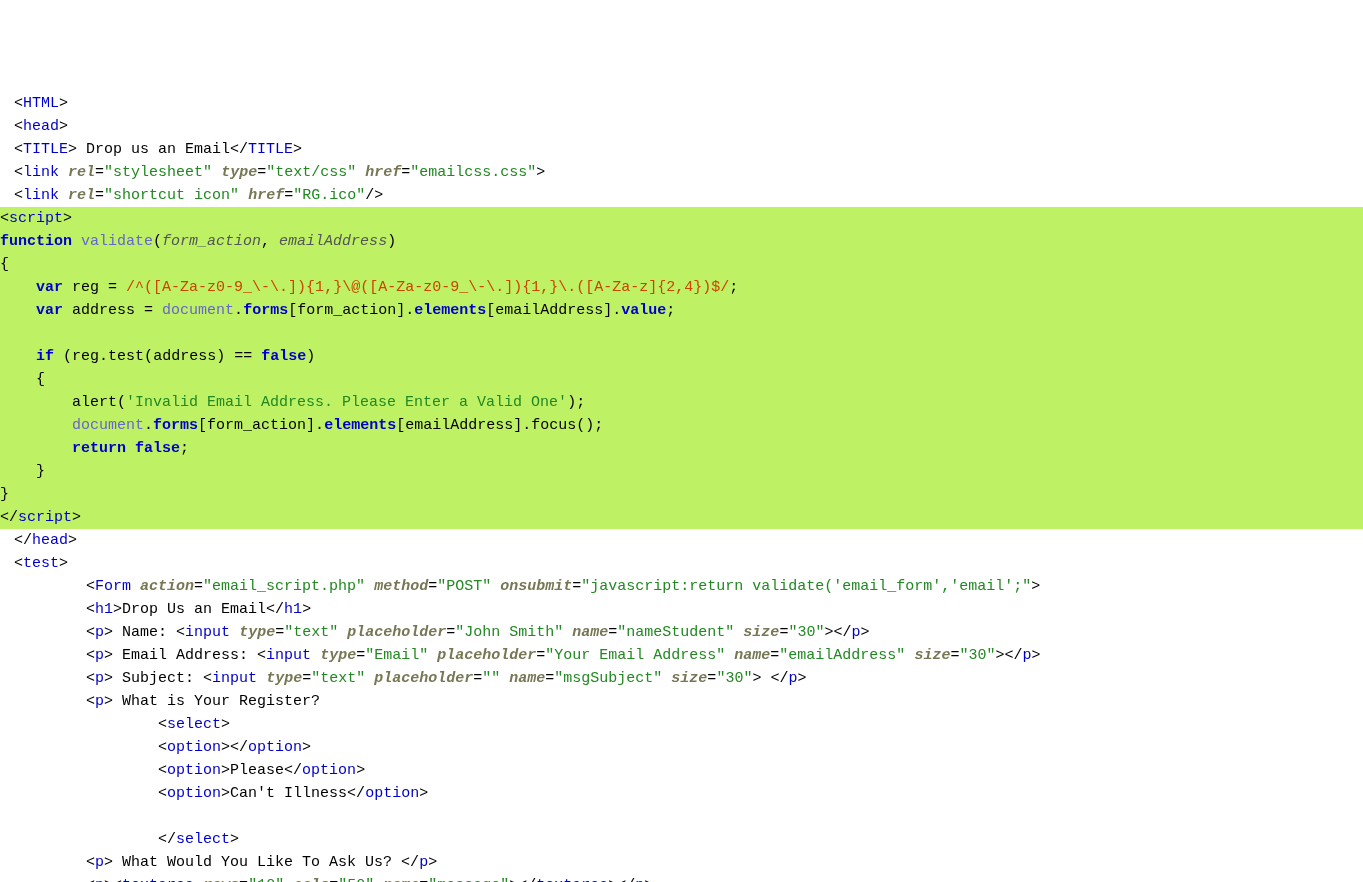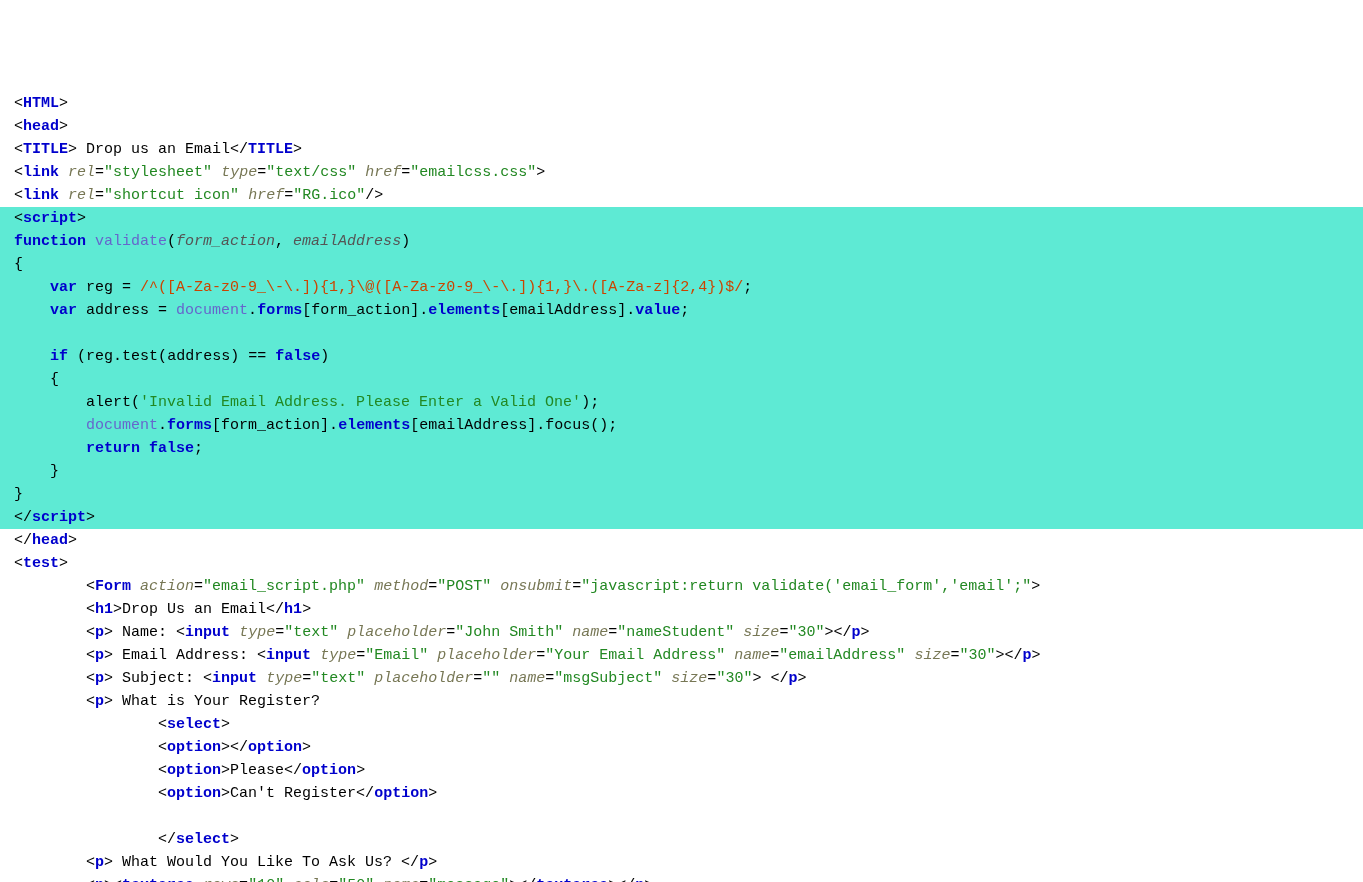--- a/index.html
+++ b/index.html
@@ -10,26 +10,25 @@
     line-height: 23px;
     background: #ffffff;
     color: #000;
     white-space: pre;
     overflow-x: auto;
   }
   .code-area {
     padding: 0 0 0 14px;
   }
   .script-block {
-    background: #5eead4;
+    background: #bef264;
     margin-left: -14px;
-    padding-left: 14px;
   }
-  .tag { color: #0000cc; font-weight: bold; }
-  .attr-name { color: #777755; font-style: italic; }
+  .tag { color: #0000cc; font-weight: normal; }
+  .attr-name { color: #777755; font-style: italic; font-weight: bold; }
   .attr-val { color: #228822; }
   .kw { color: #0000cc; font-weight: bold; }
   .ident { color: #000; }
   .param { font-style: italic; color: #555; }
   .regex { color: #cc4400; }
   .str { color: #228822; }
   .glob { color: #6666cc; }
   .punct { color: #000; }
   .glob-prop { color: #0000cc; font-weight: bold; }
 </style>
@@ -61,21 +60,21 @@
 <span><span class="punct">&lt;</span><span class="tag">test</span><span class="punct">&gt;</span></span>
 <span>        <span class="punct">&lt;</span><span class="tag">Form</span> <span class="attr-name">action</span><span class="punct">=</span><span class="attr-val">"email_script.php"</span> <span class="attr-name">method</span><span class="punct">=</span><span class="attr-val">"POST"</span> <span class="attr-name">onsubmit</span><span class="punct">=</span><span class="attr-val">"javascript:return validate('email_form','email';"</span><span class="punct">&gt;</span></span>
 <span>        <span class="punct">&lt;</span><span class="tag">h1</span><span class="punct">&gt;</span><span>Drop Us an Email</span><span class="punct">&lt;/</span><span class="tag">h1</span><span class="punct">&gt;</span></span>
 <span>        <span class="punct">&lt;</span><span class="tag">p</span><span class="punct">&gt;</span><span> Name: </span><span class="punct">&lt;</span><span class="tag">input</span> <span class="attr-name">type</span><span class="punct">=</span><span class="attr-val">"text"</span> <span class="attr-name">placeholder</span><span class="punct">=</span><span class="attr-val">"John Smith"</span> <span class="attr-name">name</span><span class="punct">=</span><span class="attr-val">"nameStudent"</span> <span class="attr-name">size</span><span class="punct">=</span><span class="attr-val">"30"</span><span class="punct">&gt;&lt;/</span><span class="tag">p</span><span class="punct">&gt;</span></span>
 <span>        <span class="punct">&lt;</span><span class="tag">p</span><span class="punct">&gt;</span><span> Email Address: </span><span class="punct">&lt;</span><span class="tag">input</span> <span class="attr-name">type</span><span class="punct">=</span><span class="attr-val">"Email"</span> <span class="attr-name">placeholder</span><span class="punct">=</span><span class="attr-val">"Your Email Address"</span> <span class="attr-name">name</span><span class="punct">=</span><span class="attr-val">"emailAddress"</span> <span class="attr-name">size</span><span class="punct">=</span><span class="attr-val">"30"</span><span class="punct">&gt;&lt;/</span><span class="tag">p</span><span class="punct">&gt;</span></span>
 <span>        <span class="punct">&lt;</span><span class="tag">p</span><span class="punct">&gt;</span><span> Subject: </span><span class="punct">&lt;</span><span class="tag">input</span> <span class="attr-name">type</span><span class="punct">=</span><span class="attr-val">"text"</span> <span class="attr-name">placeholder</span><span class="punct">=</span><span class="attr-val">""</span> <span class="attr-name">name</span><span class="punct">=</span><span class="attr-val">"msgSubject"</span> <span class="attr-name">size</span><span class="punct">=</span><span class="attr-val">"30"</span><span class="punct">&gt; &lt;/</span><span class="tag">p</span><span class="punct">&gt;</span></span>
 <span>        <span class="punct">&lt;</span><span class="tag">p</span><span class="punct">&gt;</span><span> What is Your Register?</span></span>
 <span>                <span class="punct">&lt;</span><span class="tag">select</span><span class="punct">&gt;</span></span>
 <span>                <span class="punct">&lt;</span><span class="tag">option</span><span class="punct">&gt;&lt;/</span><span class="tag">option</span><span class="punct">&gt;</span></span>
 <span>                <span class="punct">&lt;</span><span class="tag">option</span><span class="punct">&gt;</span><span>Please</span><span class="punct">&lt;/</span><span class="tag">option</span><span class="punct">&gt;</span></span>
-<span>                <span class="punct">&lt;</span><span class="tag">option</span><span class="punct">&gt;</span><span>Can't Register</span><span class="punct">&lt;/</span><span class="tag">option</span><span class="punct">&gt;</span></span>
+<span>                <span class="punct">&lt;</span><span class="tag">option</span><span class="punct">&gt;</span><span>Can't Illness</span><span class="punct">&lt;/</span><span class="tag">option</span><span class="punct">&gt;</span></span>
 <span></span>
 <span>                <span class="punct">&lt;/</span><span class="tag">select</span><span class="punct">&gt;</span></span>
 <span>        <span class="punct">&lt;</span><span class="tag">p</span><span class="punct">&gt;</span><span> What Would You Like To Ask Us? </span><span class="punct">&lt;/</span><span class="tag">p</span><span class="punct">&gt;</span></span>
 <span>        <span class="punct">&lt;</span><span class="tag">p</span><span class="punct">&gt;&lt;</span><span class="tag">textarea</span> <span class="attr-name">rows</span><span class="punct">=</span><span class="attr-val">"10"</span> <span class="attr-name">cols</span><span class="punct">=</span><span class="attr-val">"50"</span> <span class="attr-name">name</span><span class="punct">=</span><span class="attr-val">"message"</span><span class="punct">&gt;&lt;/</span><span class="tag">textarea</span><span class="punct">&gt;&lt;/</span><span class="tag">p</span><span class="punct">&gt;</span></span>
 
 <span></span>
 
 </div>
 
 

